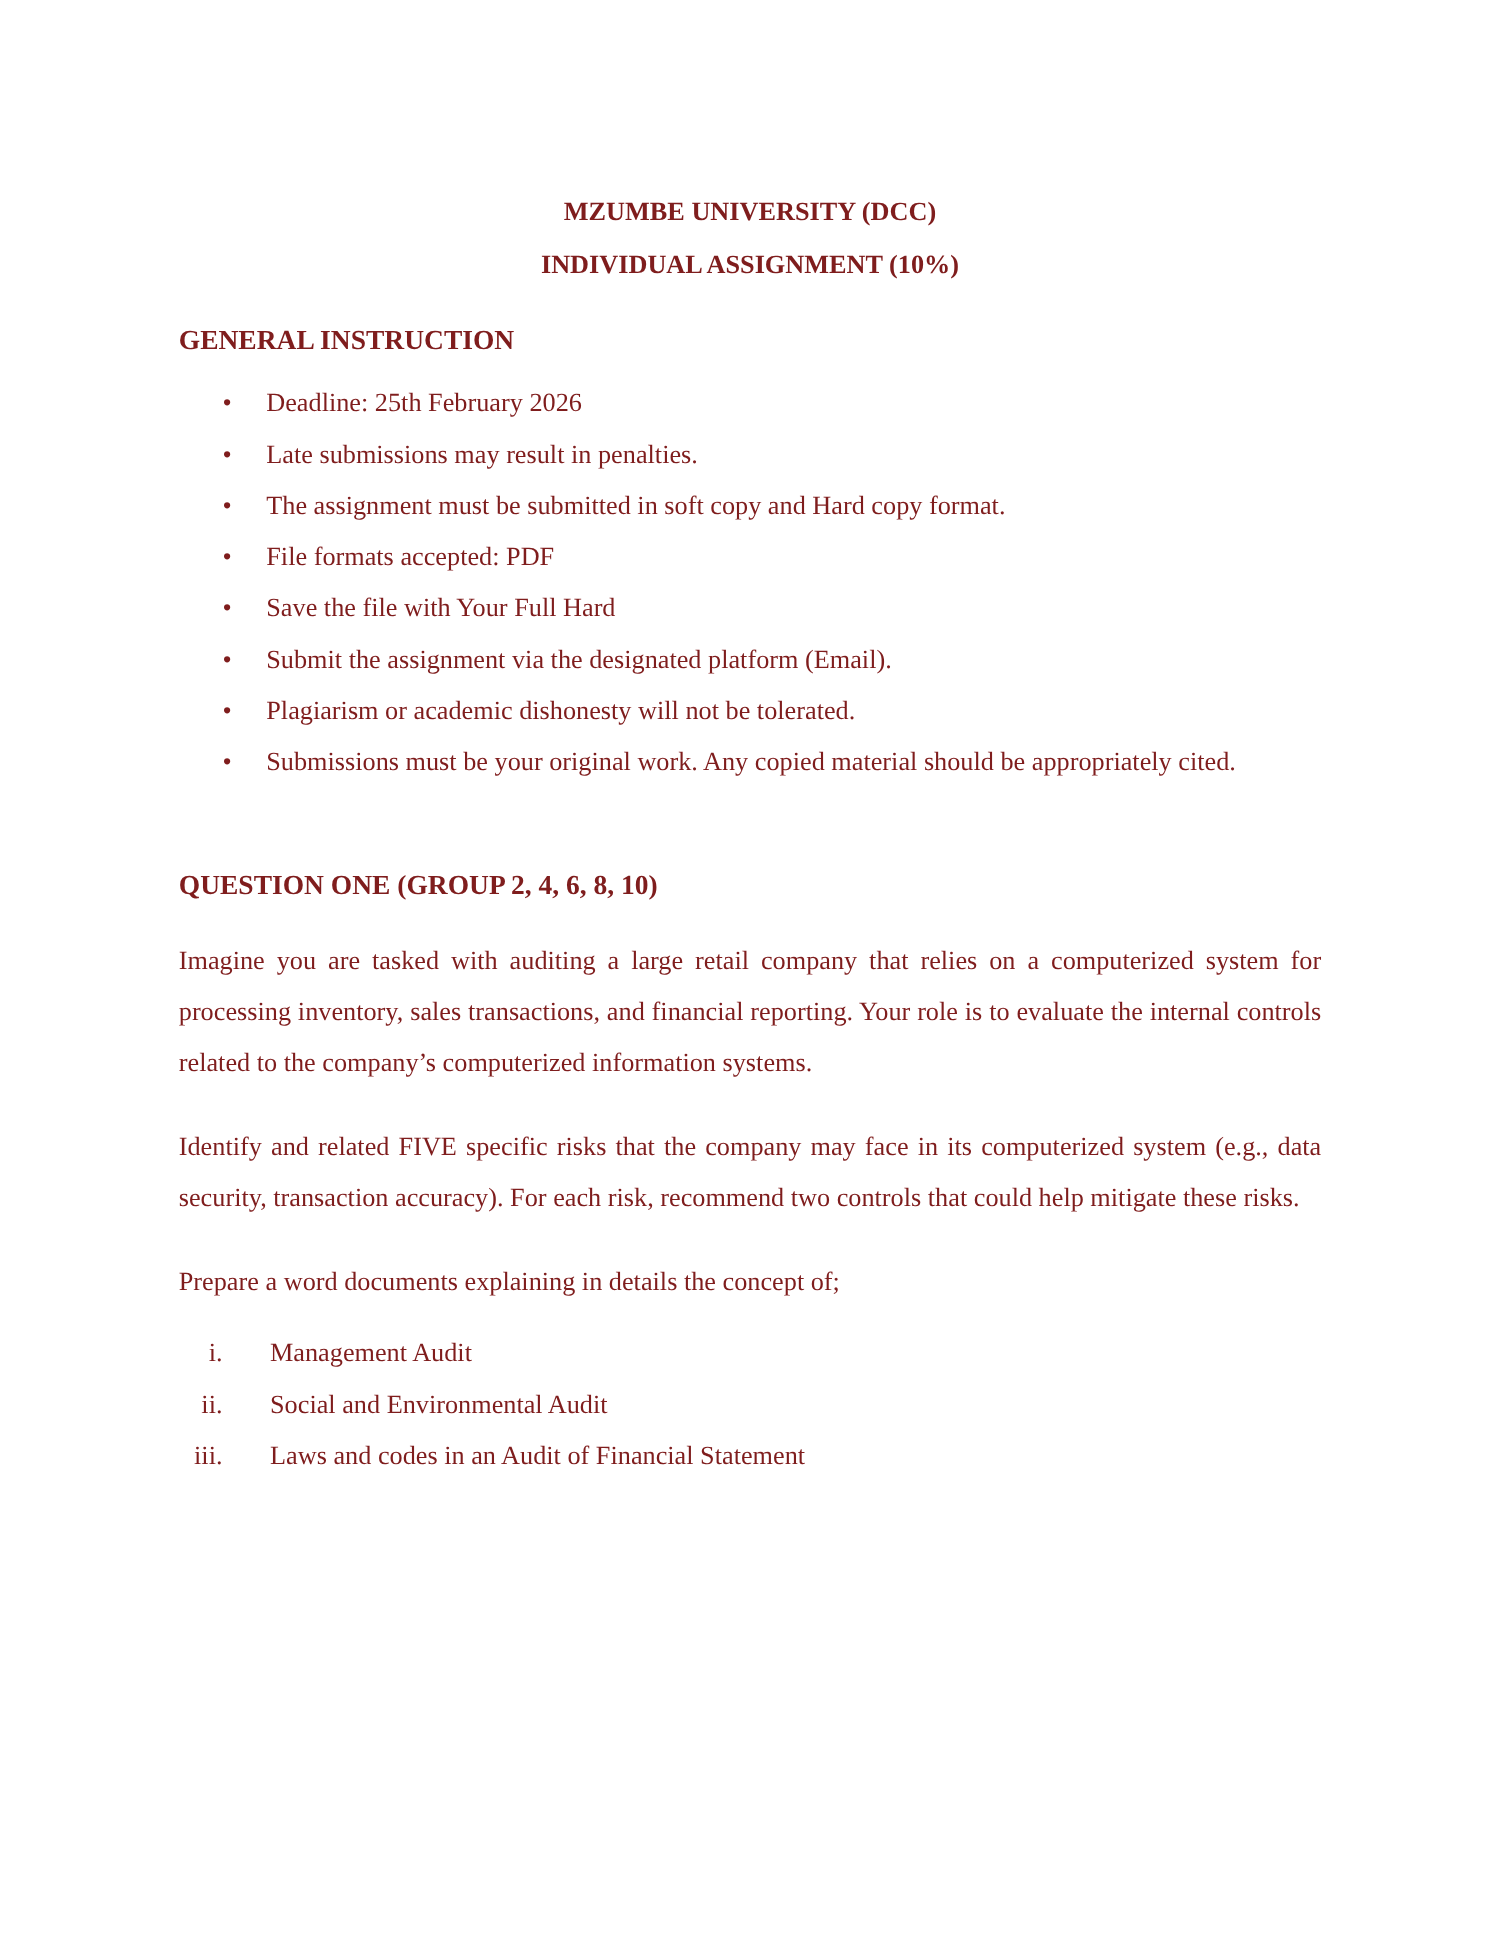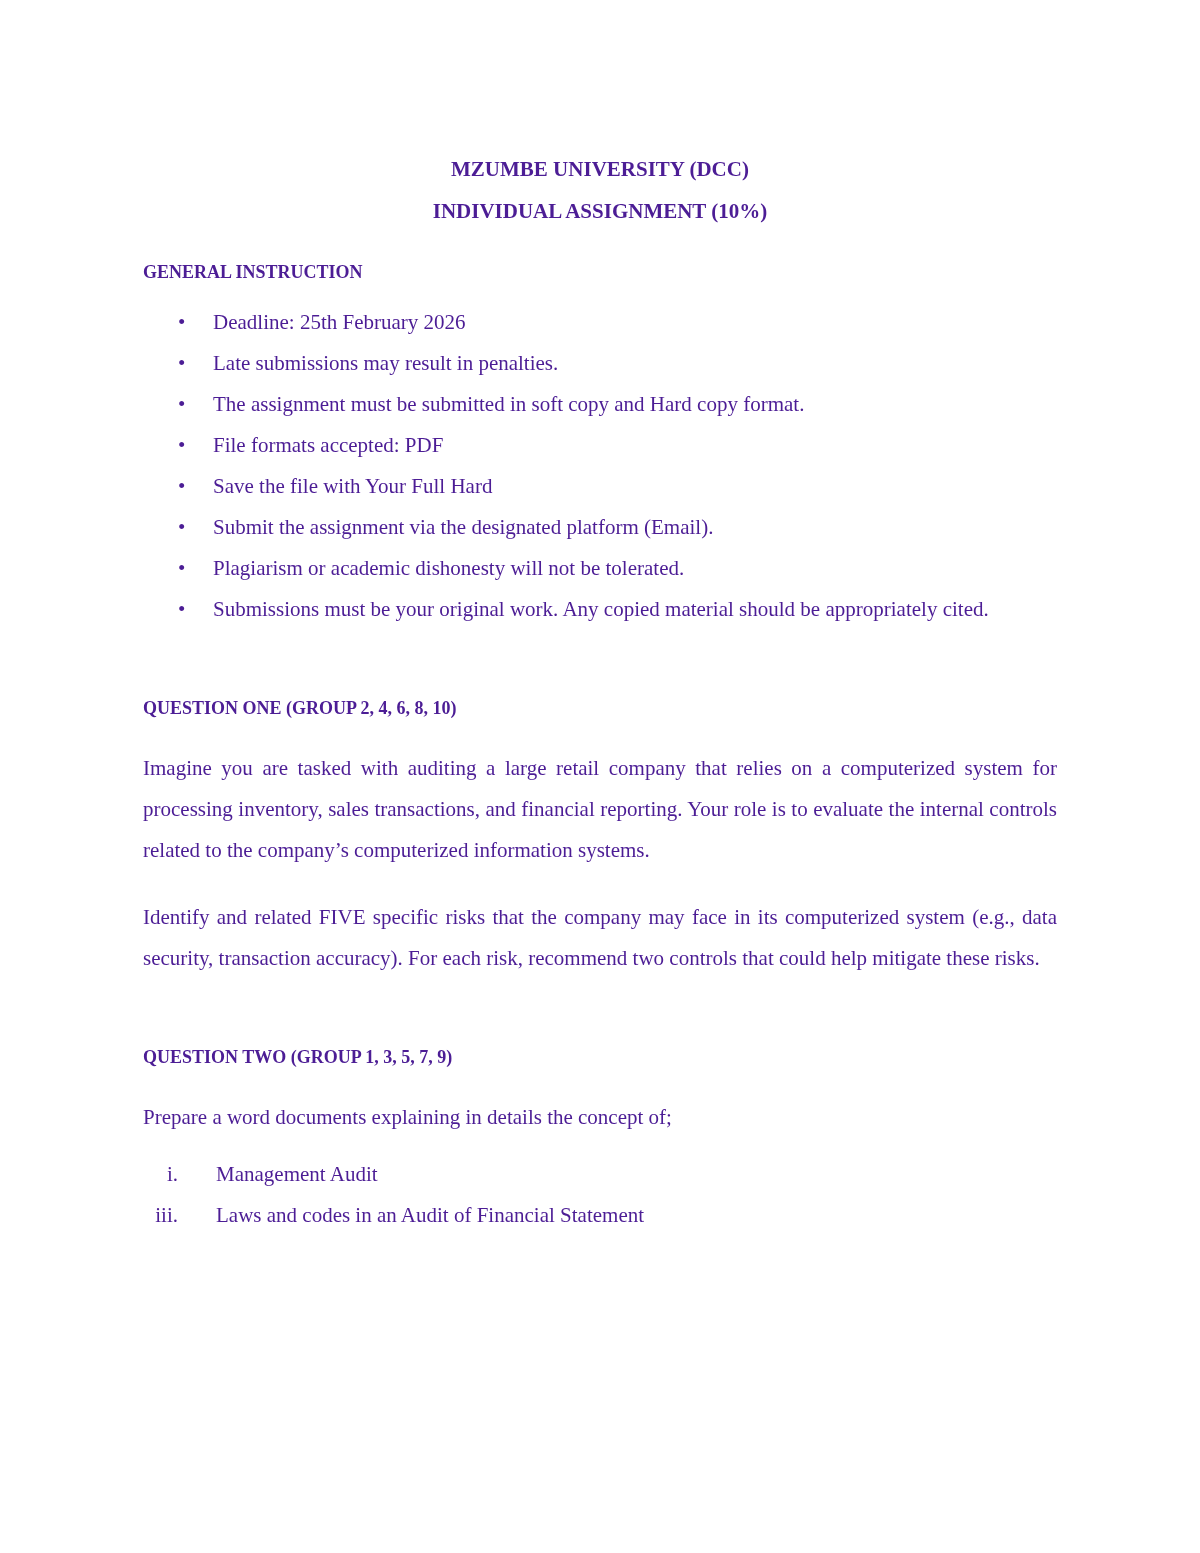--- a/index.html
+++ b/index.html
@@ -5,36 +5,36 @@
   html, body {
     margin: 0;
     padding: 0;
     background: #ffffff;
   }
   .doc-page {
     width: 1200px;
     height: 1553px;
     box-sizing: border-box;
     background: #ffffff;
-    color: #4c1d95;
+    color: #7f1d1d;
     font-family: "Liberation Serif", "DejaVu Serif", serif;
     font-size: 21px;
     padding: 148px 143px 40px 143px;
     overflow: hidden;
   }
   .title-block {
     text-align: center;
   }
   .title-line {
     font-weight: bold;
     line-height: 42px;
   }
   .section-heading {
     font-weight: bold;
-    font-size: 18px;
+    font-size: 22px;
     line-height: 28px;
     margin: 0;
   }
   .gi-heading {
     margin-top: 26px;
   }
   .bullet-list {
     list-style: none;
     margin: 16px 0 0 0;
     padding: 0;
@@ -134,28 +134,31 @@
     </li>
   </ul>
 
   <h2 class="section-heading q-heading">QUESTION ONE (GROUP 2, 4, 6, 8, 10)</h2>
 
   <p class="doc-paragraph">Imagine you are tasked with auditing a large retail company that relies on a computerized system for processing inventory, sales transactions, and financial reporting. Your role is to evaluate the internal controls related to the company’s computerized information systems.</p>
 
 
   <p class="doc-paragraph"><span>Identify and related </span><span class="bold">FIVE</span><span> specific risks that the company may face in its computerized system (e.g., data security, transaction accuracy). For each risk, recommend two controls that could help mitigate these risks.</span></p>
 
-  <h2 class="section-heading q-heading">QUESTION TWO (GROUP 1, 3, 5, 7, 9)</h2>
 
   <p class="doc-paragraph">Prepare a word documents explaining in details the concept of;</p>
 
   <ol class="roman-list">
     <li class="roman-item">
       <span class="roman-marker">i.</span>
       <span class="roman-text">Management Audit</span>
+    </li>
+    <li class="roman-item">
+      <span class="roman-marker">ii.</span>
+      <span class="roman-text">Social and Environmental Audit</span>
     </li>
     <li class="roman-item">
       <span class="roman-marker">iii.</span>
       <span class="roman-text">Laws and codes in an Audit of Financial Statement</span>
     </li>
   </ol>
 
 </div>
 
 </body></html>

